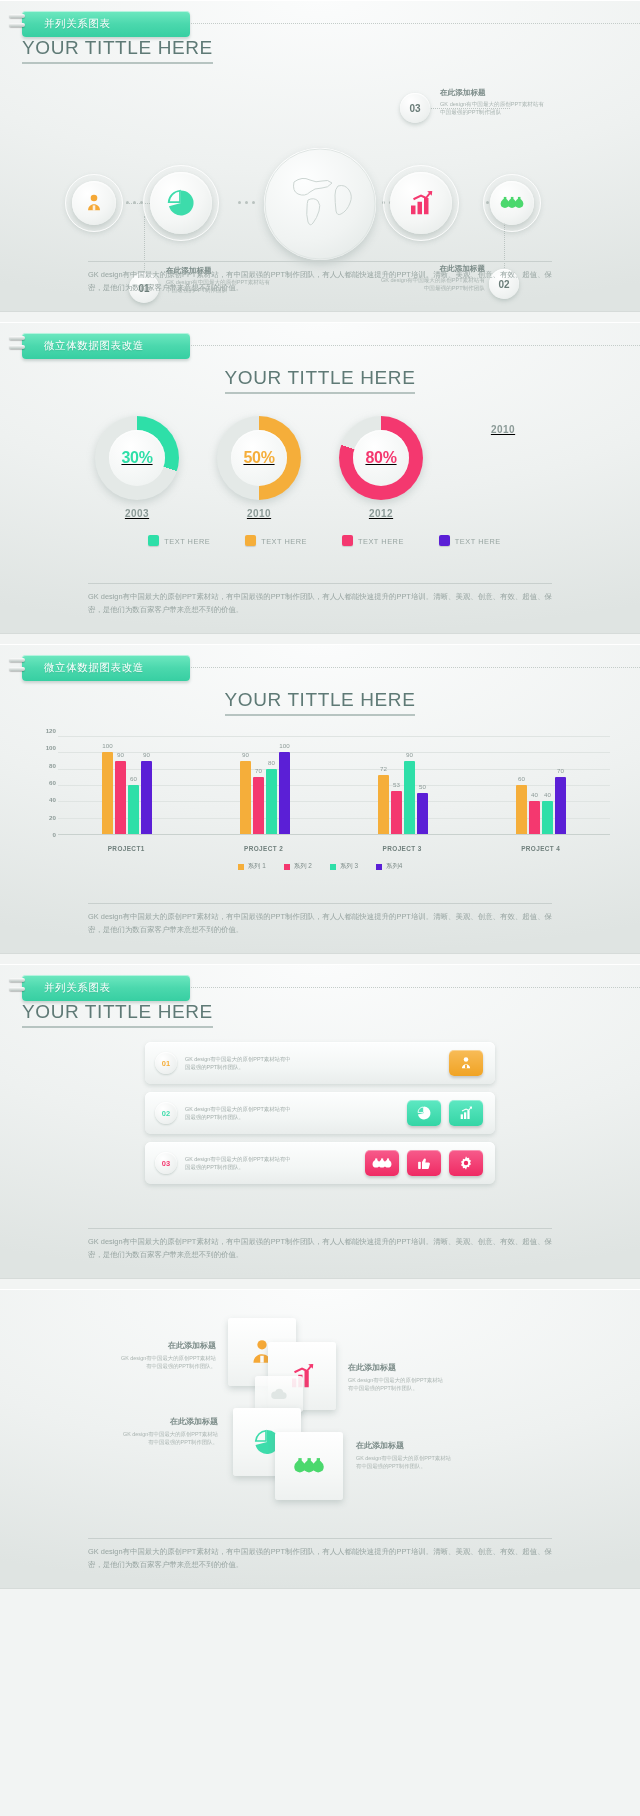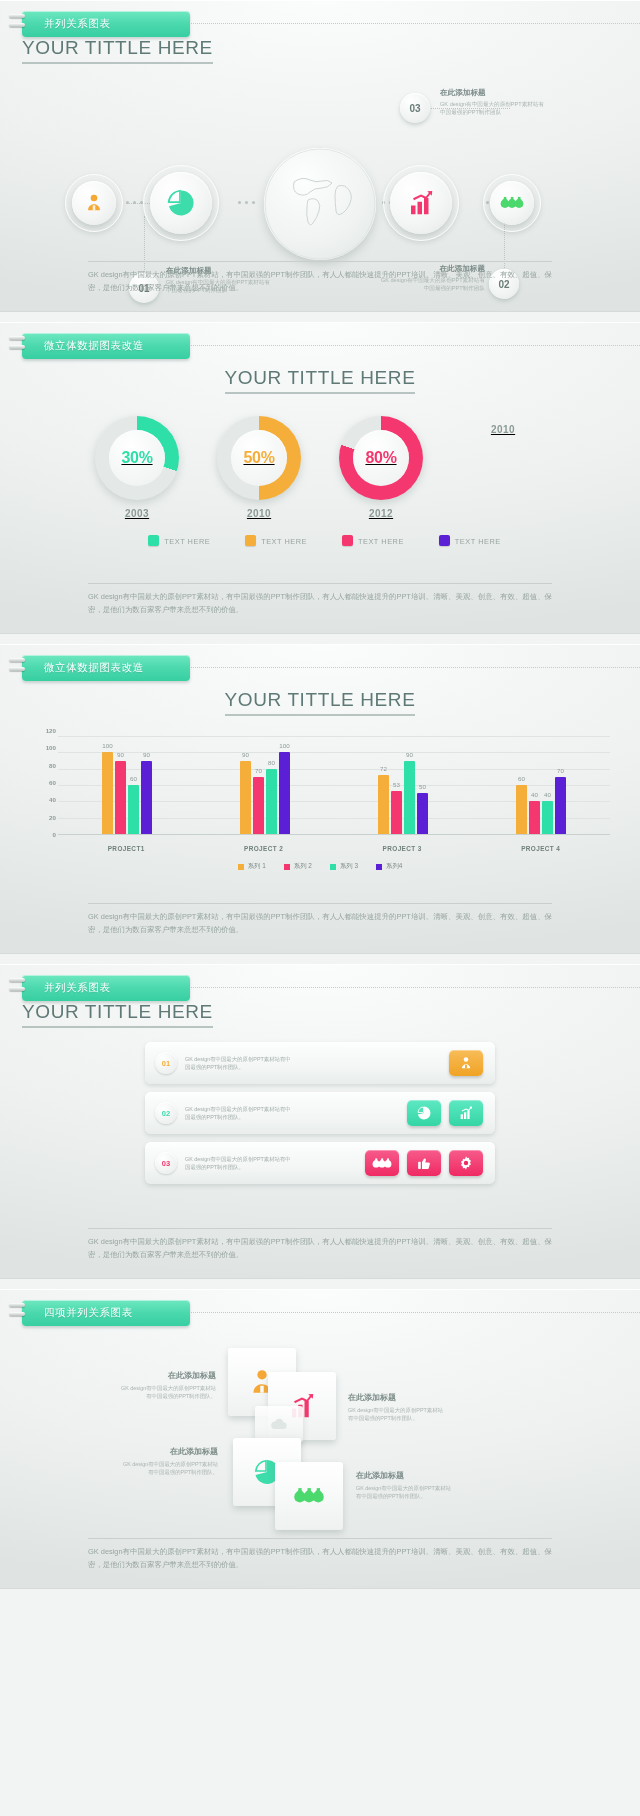--- a/index.html
+++ b/index.html
@@ -616,30 +616,20 @@
       </div>
     </div>
 
     <div class="footer">
       <div class="rule"></div>
       <p>GK design有中国最大的原创PPT素材站，有中国最强的PPT制作团队，有人人都能快速提升的PPT培训。清晰、美观、创意、有效、超值、保密，是他们为数百家客户带来意想不到的价值。</p>
     </div>
   </section>
 
   <section class="slide s5">
-    <div class="tabwrap">
-      <div class="rings">
-          <i></i>
-          <i></i>
-        </div>
-      <div class="tabline"></div>
-      <div class="tab">
-        <span>四项并列关系图表</span>
-      </div>
-    </div>
 
     <div class="cards">
 
       <div class="card" style="left:228px;top:18px;">
         <svg width="32" height="32" viewBox="0 0 24 24">
           <circle cx="12" cy="6.6" r="3.5" fill="#f5a836"></circle>
           <path d="M5.6 20c0-3.9 2.9-6.4 6.4-6.4s6.4 2.5 6.4 6.4z" fill="#f5a836"></path>
           <rect x="10.7" y="14.8" width="2.6" height="5.2" fill="#fafbfa"></rect>
         </svg>
       </div>

